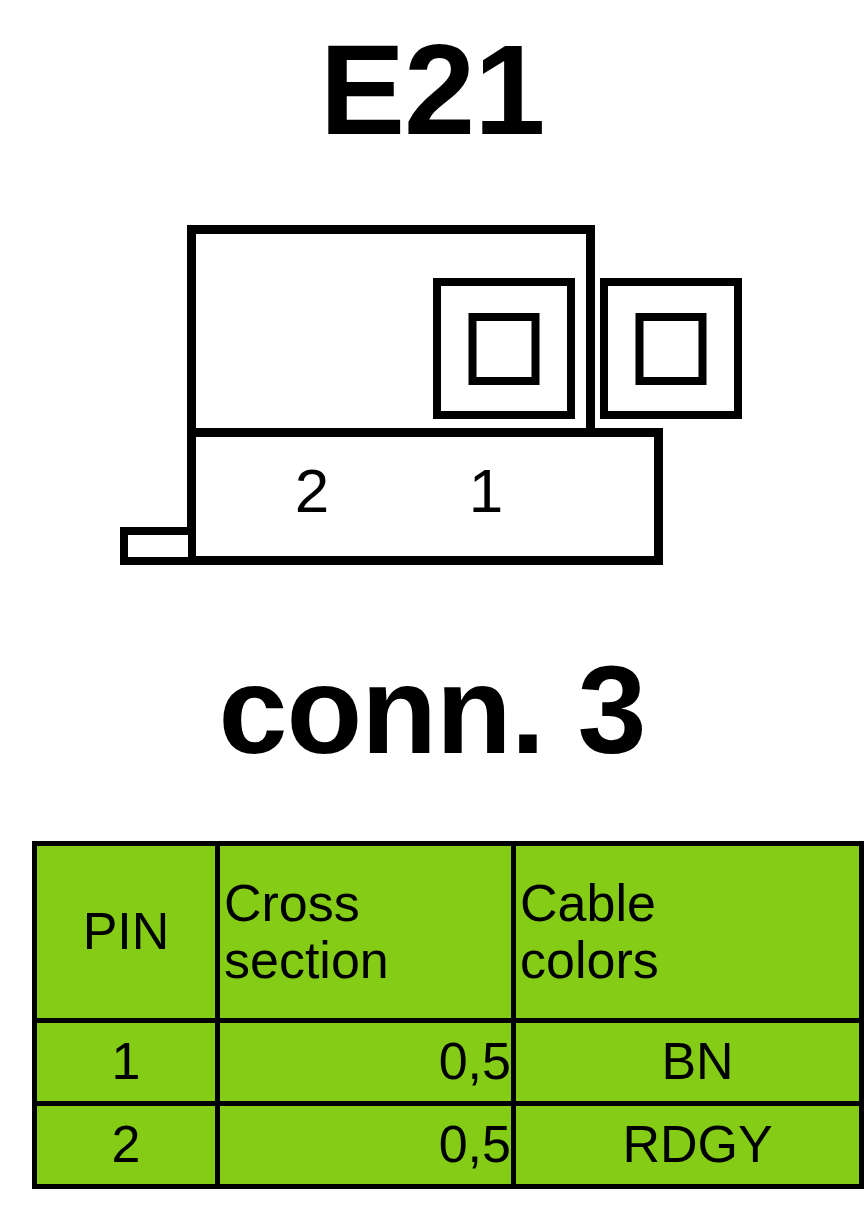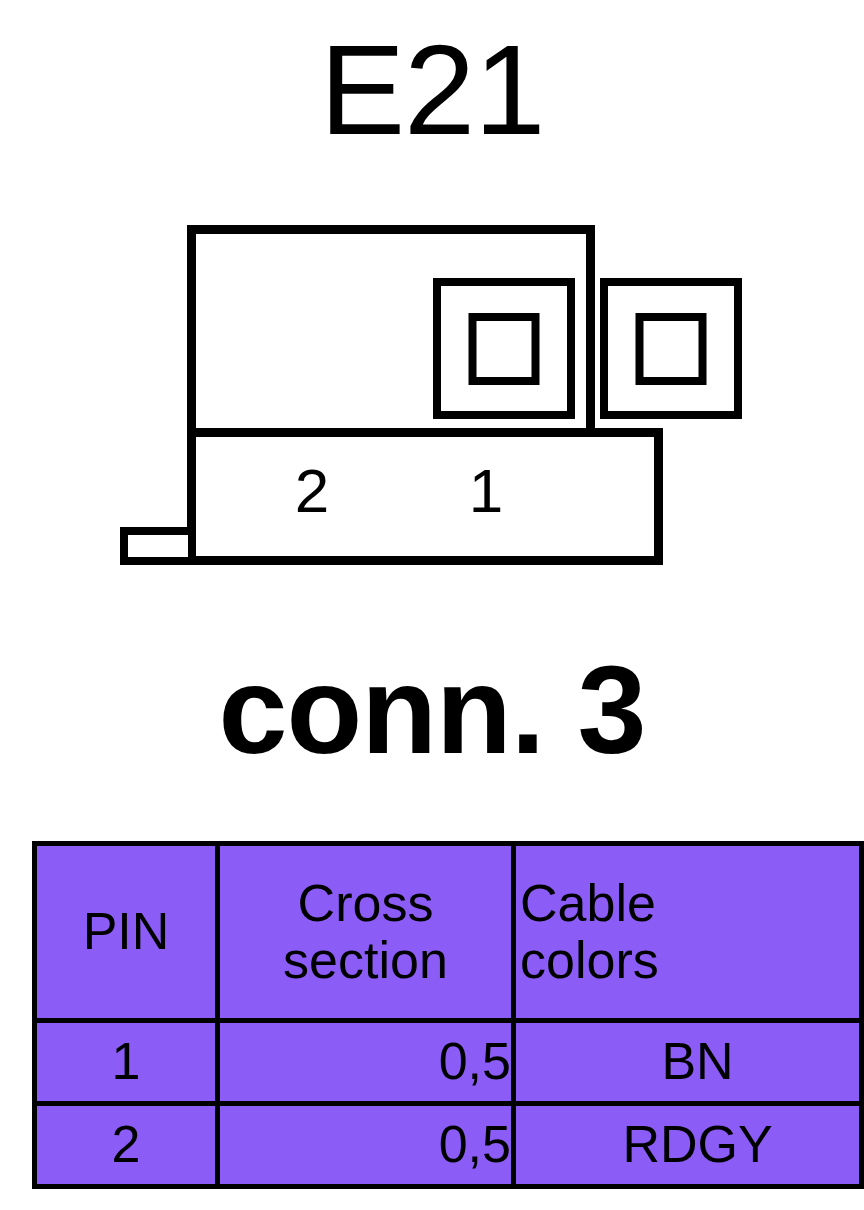--- a/index.html
+++ b/index.html
@@ -17,21 +17,21 @@
   }
 
   
   #connector-title {
     position: absolute;
     left: 0;
     top: 26px;
     width: 864px;
     text-align: center;
     font-size: 128px;
-    font-weight: normal;
+    font-weight: bold;
     line-height: 1;
     letter-spacing: -1px;
   }
 
   
   #connector-drawing {
     position: absolute;
     left: 0;
     top: 215px;
     width: 864px;
@@ -124,21 +124,21 @@
   }
 
   
   #pin-table {
     position: absolute;
     left: 32px;
     top: 841px;
     width: 788px;
     border-collapse: collapse;
     table-layout: fixed;
-    background: #8b5cf6;
+    background: #84cc16;
   }
   #pin-table td {
     border: 5px solid #000;
     padding: 0;
     font-size: 52px;
     line-height: 1.1;
     font-weight: normal;
     vertical-align: middle;
   }
   #pin-table thead td {
@@ -179,21 +179,21 @@
 </div>
 
 <div id="connector-caption">conn. 3</div>
 
 <table id="pin-table">
   <thead>
     <tr>
       <td class="col-pin">
         <span class="hdr-two-line">PIN</span>
       </td>
-      <td class="col-cross" style="text-align:center;padding-left:4px !important;">
+      <td class="col-cross" style="text-align:left;padding-left:4px !important;">
         <span class="hdr-two-line">Cross</span>
         <span class="hdr-two-line">section</span>
       </td>
       <td class="col-color" style="text-align:left;padding-left:4px !important;">
         <span class="hdr-two-line">Cable</span>
         <span class="hdr-two-line">colors</span>
       </td>
     </tr>
   </thead>
   <tbody>

